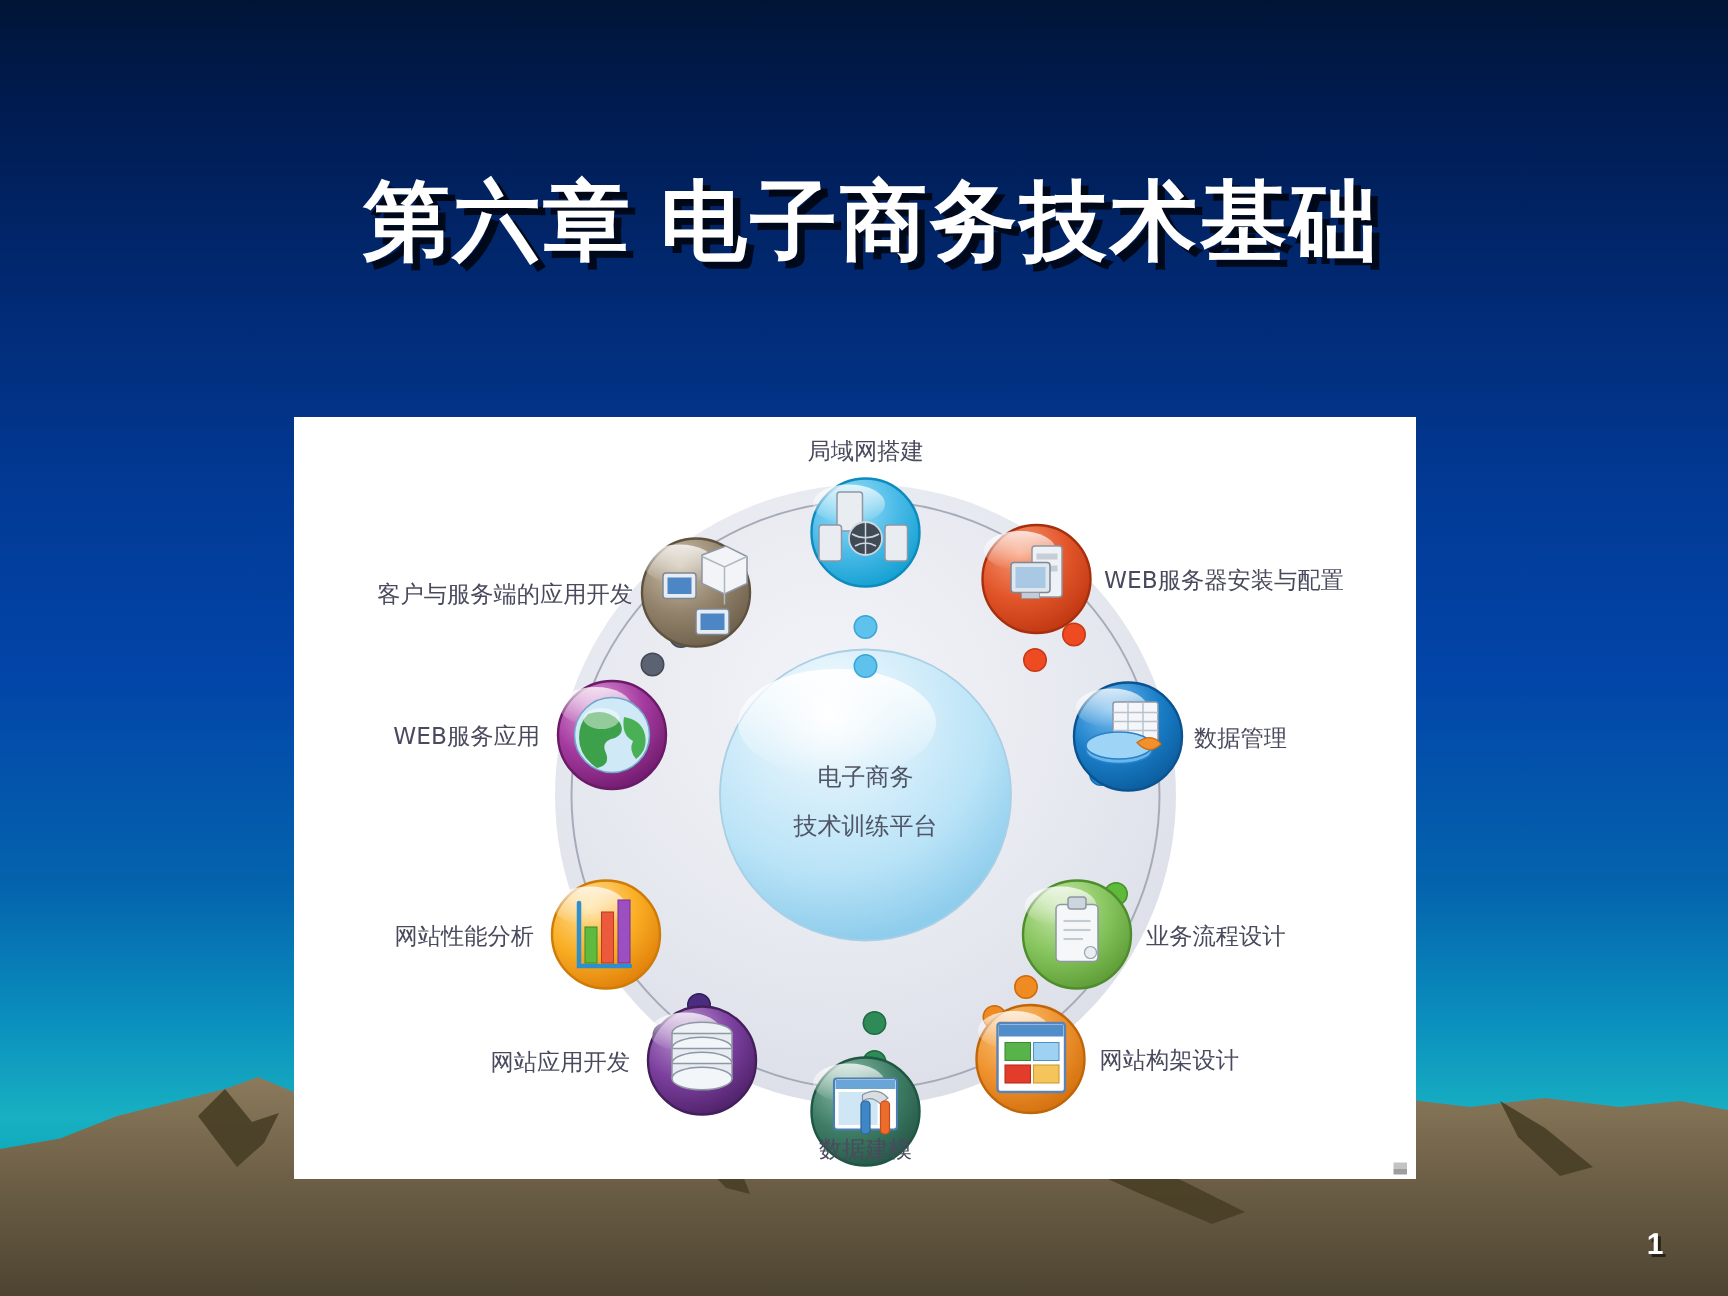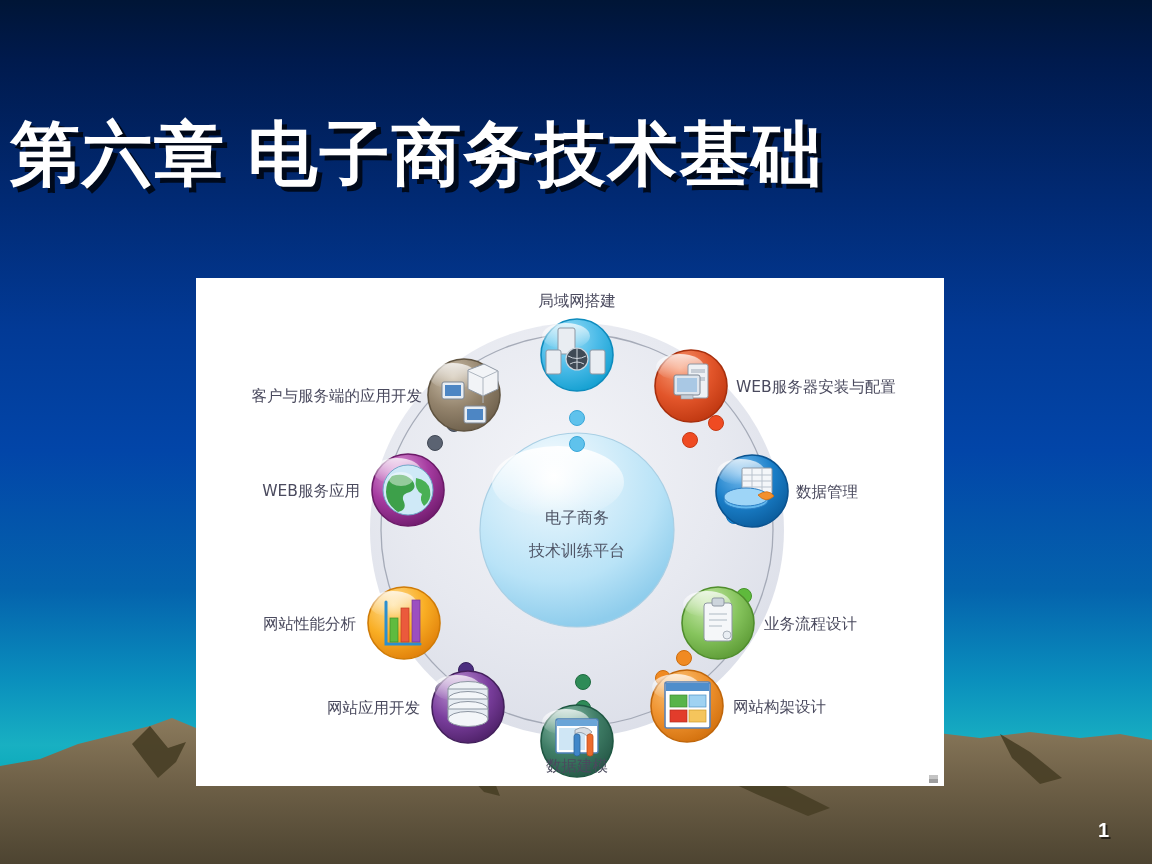--- a/index.html
+++ b/index.html
@@ -25,22 +25,22 @@
       #18b0c2 745px,
       #00a6b4 800px,
       #00a9a0 864px);
     overflow:hidden;
   }
 
   
   #title {
     position:absolute;
     left:0; right:0; top:118px;
-    text-align:left;
-    font-size:70px;
+    text-align:center;
+    font-size:58px;
     font-weight:bold;
     letter-spacing:2px;
     color:#ffffff;
     white-space:nowrap;
     text-shadow:5px 5px 0px rgba(0,0,0,0.75);
     line-height:1.05;
     padding-left:10px;
   }
 
   

